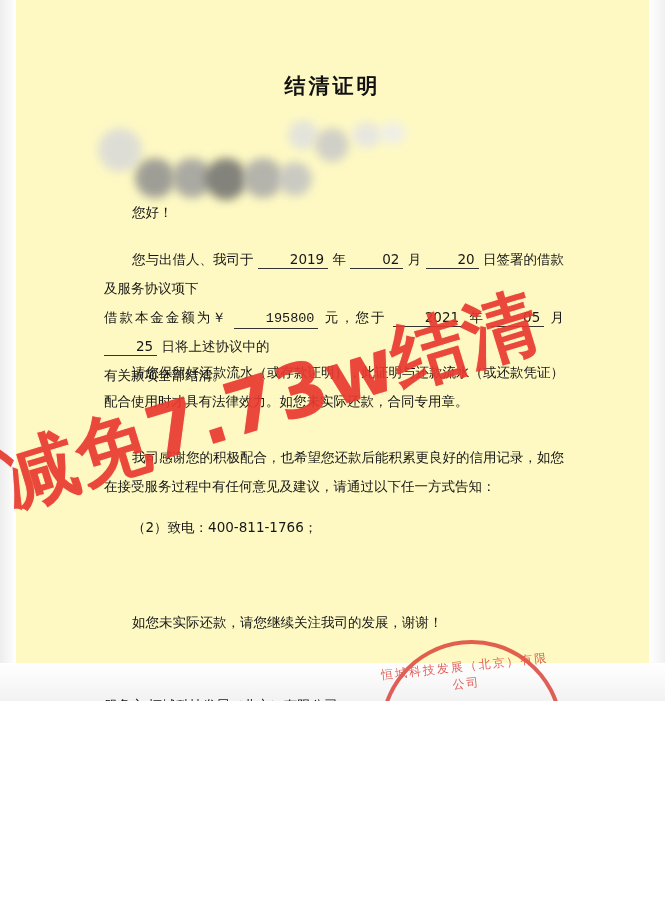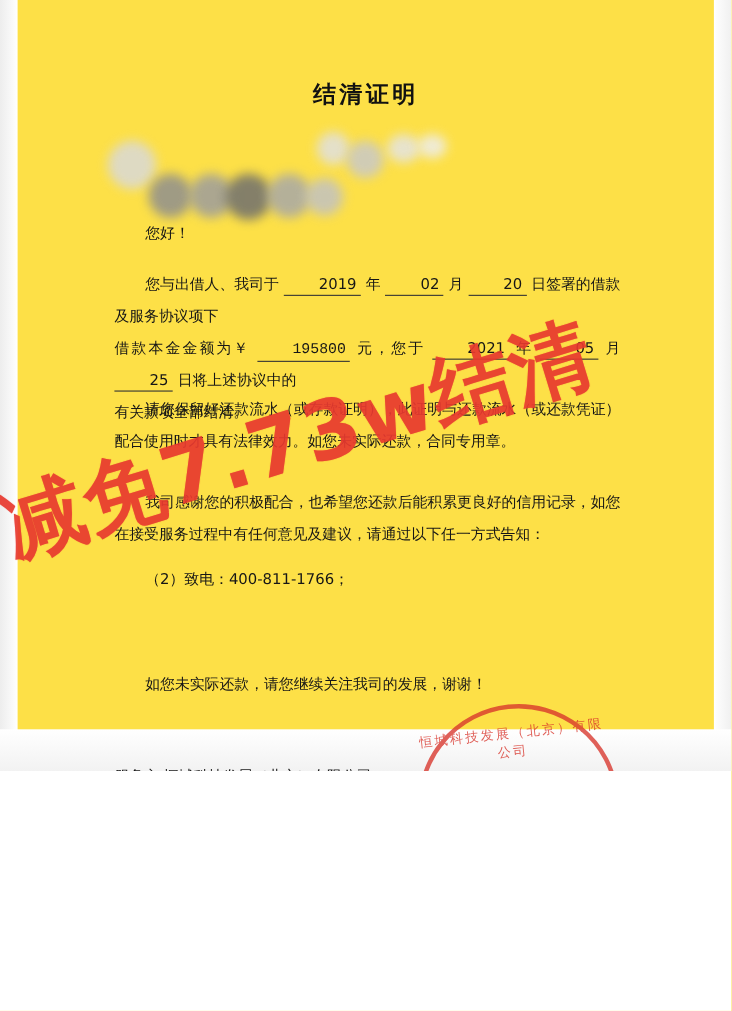--- a/index.html
+++ b/index.html
@@ -7,21 +7,21 @@
     padding: 0;
     background: #ffffff;
   }
   body {
     font-family: "DejaVu Sans", "Liberation Sans", sans-serif;
   }
   #page {
     position: relative;
     width: 665px;
     height: 701px;
-    background: #fde047;
+    background: #fef9c3;
     overflow: hidden;
   }
   
   .paper-edge-left {
     position: absolute;
     left: 0; top: 0; bottom: 0;
     width: 16px;
     background: linear-gradient(to right, #ededed, #ffffff);
   }
   .paper-edge-right {

